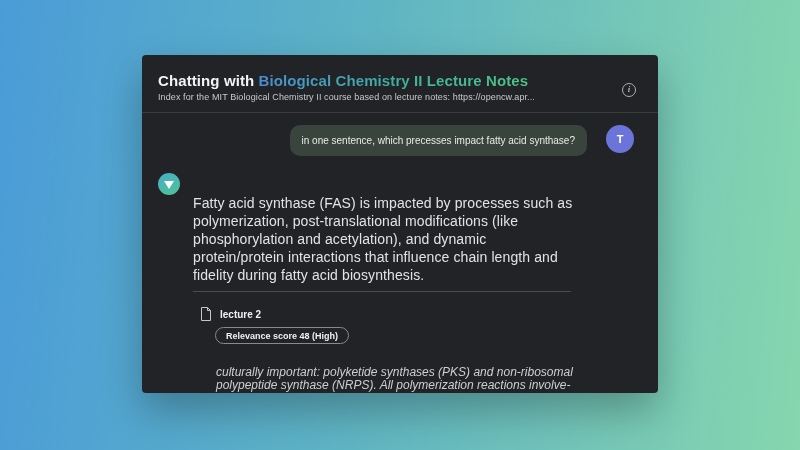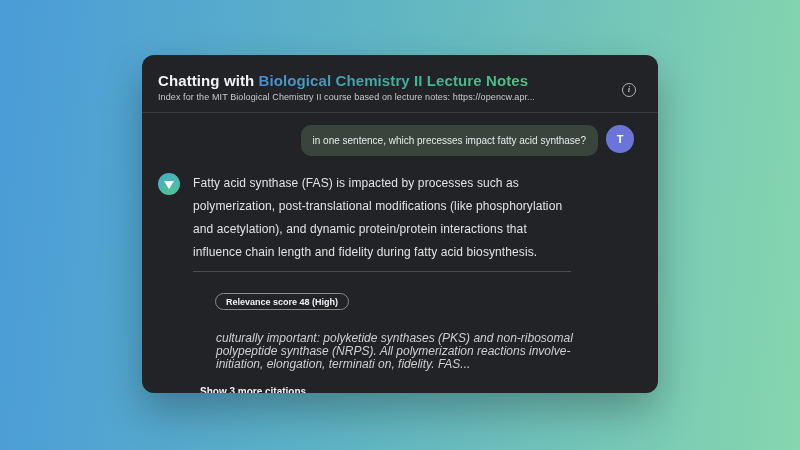--- a/index.html
+++ b/index.html
@@ -7,21 +7,21 @@
   body {
     font-family: "Liberation Sans", sans-serif;
     background: linear-gradient(95deg, #4a9cd8 0%, #5fb4c4 45%, #86d6ae 100%);
     position: relative;
   }
   .card {
     position: absolute;
     left: 142px; top: 55px;
     width: 516px; height: 338px;
     background: #212326;
-    border-radius: 12px;
+    border-radius: 4px;
     box-shadow: 0 18px 40px rgba(0,0,0,0.28);
     color: #e6e6e6;
     overflow: hidden;
   }
   
   .card-header {
     padding: 17px 16px 10px 16px;
     border-bottom: 1px solid #3a3d40;
     position: relative;
   }
@@ -57,21 +57,21 @@
     font-family: "Liberation Serif", serif;
     font-style: italic;
     font-weight: bold;
   }
   
   .chat-area { padding: 12px 24px 0 16px; }
   .user-row {
     display: flex;
     justify-content: flex-end;
     align-items: flex-start;
-    gap: 8px;
+    gap: 19px;
   }
   .user-bubble {
     background: #39443d;
     border-radius: 10px;
     padding: 10px 12px;
     font-size: 10px;
     color: #e9ebe9;
     max-width: 330px;
   }
   .user-avatar {
@@ -104,24 +104,25 @@
   }
   .triangle-down {
     width: 0; height: 0;
     border-left: 5px solid transparent;
     border-right: 5px solid transparent;
     border-top: 8px solid #ffffff;
     margin-top: 1px;
   }
   .assistant-body { width: 382px; }
   .assistant-text {
-    font-size: 12px;
-    line-height: 23px;
+    font-size: 14px;
+    line-height: 18px;
     color: #e2e3e4;
     letter-spacing: 0.1px;
+    margin-top: 22px;
   }
   .answer-divider {
     border: none;
     border-top: 1px solid #4a4d50;
     margin: 7px 4px 0 0;
   }
   
   .citation { margin: 15px 0 0 7px; }
   .citation-source-row {
     display: flex;
@@ -185,20 +186,27 @@
 
     <div class="assistant-row">
       <div class="assistant-avatar">
         <span class="triangle-down"></span>
       </div>
       <div class="assistant-body">
         <div class="assistant-text">Fatty acid synthase (FAS) is impacted by processes such as polymerization, post-translational modifications (like phosphorylation and acetylation), and dynamic protein/protein interactions that influence chain length and fidelity during fatty acid biosynthesis.</div>
         <hr class="answer-divider">
 
         <div class="citation">
+          <div class="citation-source-row">
+            <svg class="doc-icon" viewBox="0 0 12 14">
+              <path d="M1.5 0.5 H7.5 L10.5 3.5 V13.5 H1.5 Z" fill="none" stroke="#c4c7c9" stroke-width="1"></path>
+              <path d="M7.5 0.5 V3.5 H10.5" fill="none" stroke="#c4c7c9" stroke-width="1"></path>
+            </svg>
+            <span class="citation-source">lecture 2</span>
+          </div>
           <span class="relevance-pill">Relevance score 48 (High)</span>
           <div class="citation-snippet">culturally important: polyketide synthases (PKS) and non-ribosomal polypeptide synthase (NRPS). All polymerization reactions involve- initiation, elongation, terminati on, fidelity. FAS...</div>
           <span class="show-more">Show 3 more citations</span>
         </div>
 
       </div>
     </div>
 
   </div>
 </div>

